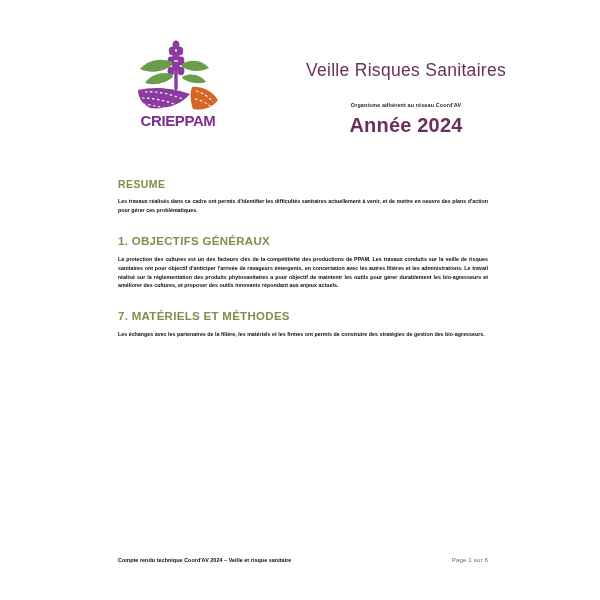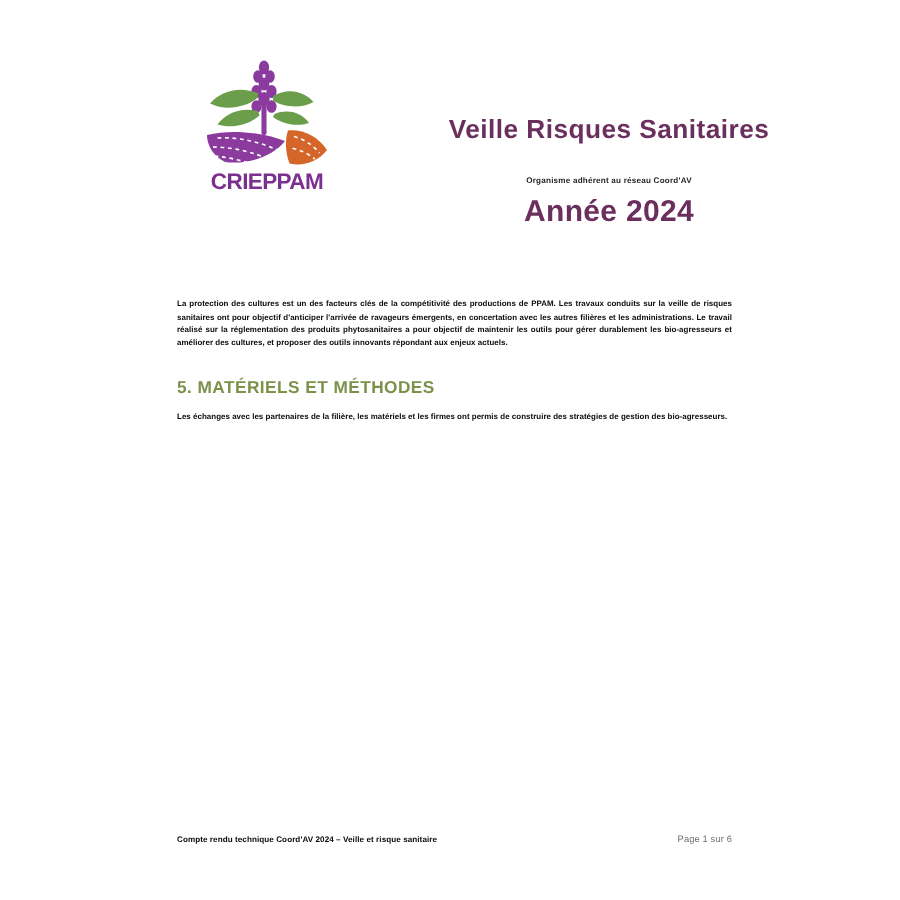--- a/index.html
+++ b/index.html
@@ -44,23 +44,23 @@
 
   .title-block {
     position: absolute;
     left: 236px;
     top: 60px;
     width: 340px;
     text-align: center;
   }
 
   .doc-title {
-    margin: 16px;
+    margin: 0;
     font-size: 17.5px;
-    font-weight: bold;
+    font-weight: normal;
     letter-spacing: 0.3px;
     color: #6B2F5E;
     line-height: 1.25;
     white-space: nowrap;
   }
 
   .doc-subtitle {
     margin: 0;
     margin-top: 20px;
     font-size: 5.4px;
@@ -192,31 +192,36 @@
     <div class="title-block">
       <h1 class="doc-title">Veille Risques Sanitaires</h1>
       <p class="doc-subtitle">Organisme adhérent au réseau Coord'AV</p>
       <p class="doc-year">Année 2024</p>
     </div>
 
   </div>
 
   <div class="content">
 
+    <div class="section">
+      <h2 class="h-resume">RESUME</h2>
+      <p class="body-text">Les travaux réalisés dans ce cadre ont permis d'identifier les difficultés sanitaires actuellement à venir, et de mettre en oeuvre des plans d'action pour gérer ces problématiques.</p>
+    </div>
 
     <div class="gap-lg"></div>
 
     <div class="section">
+      <h2 class="h-numbered">1. OBJECTIFS GÉNÉRAUX</h2>
       <p class="body-text">La protection des cultures est un des facteurs clés de la compétitivité des productions de PPAM. Les travaux conduits sur la veille de risques sanitaires ont pour objectif d'anticiper l'arrivée de ravageurs émergents, en concertation avec les autres filières et les administrations. Le travail réalisé sur la réglementation des produits phytosanitaires a pour objectif de maintenir les outils pour gérer durablement les bio-agresseurs et améliorer des cultures, et proposer des outils innovants répondant aux enjeux actuels.</p>
     </div>
 
     <div class="gap-md"></div>
 
     <div class="section">
-      <h2 class="h-numbered">5. MATÉRIELS ET MÉTHODES</h2>
+      <h2 class="h-numbered">7. MATÉRIELS ET MÉTHODES</h2>
       <p class="body-text">Les échanges avec les partenaires de la filière, les matériels et les firmes ont permis de construire des stratégies de gestion des bio-agresseurs.</p>
     </div>
 
   </div>
 
   <div class="footer">
     <span class="footer-left">Compte rendu technique Coord'AV 2024 – Veille et risque sanitaire</span>
     <span class="footer-right">Page 1 sur 6</span>
   </div>
 

